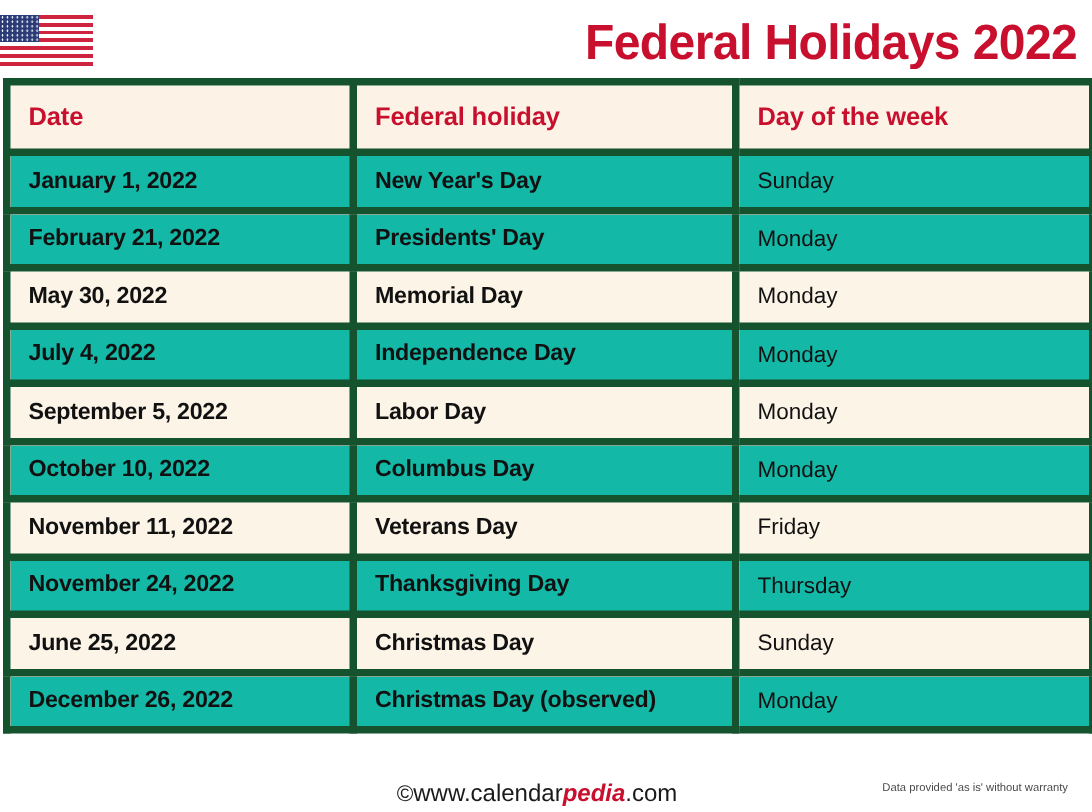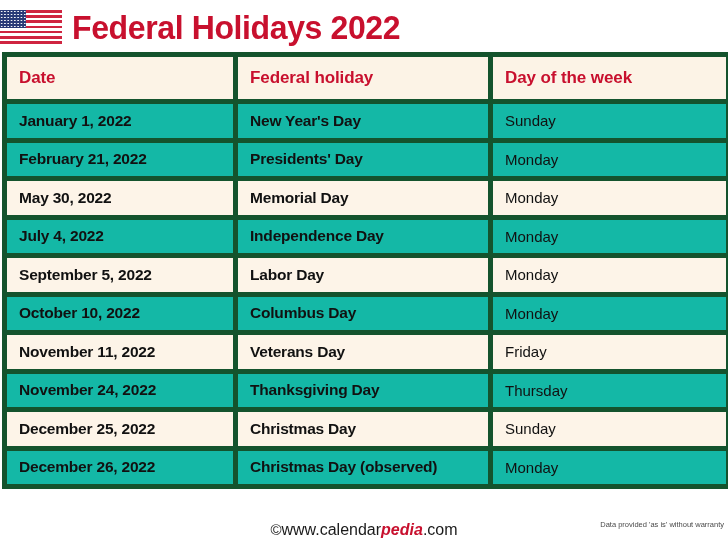--- a/index.html
+++ b/index.html
@@ -15,21 +15,21 @@
     font-family: "Liberation Sans", sans-serif;
     color: #000000;
     position: relative;
   }
 
   
   .title-bar {
     height: 52px;
     display: flex;
     align-items: center;
-    justify-content: flex-start;
+    justify-content: space-between;
     gap: 10px;
     padding-top: 2px;
     box-sizing: border-box;
   }
   .flag {
     width: 62px;
     height: 34px;
     position: relative;
     flex: 0 0 auto;
     background: #ffffff;
@@ -116,21 +116,21 @@
   .cell-day {
     font-size: 15px;
     font-weight: normal;
     color: #111111;
   }
 
   
   .footer {
     position: absolute;
     left: 0;
-    right: 0;
+    right: 12px;
     top: 519px;
     height: 22px;
   }
   .credit {
     position: absolute;
     left: 0;
     right: 0;
     top: 2px;
     text-align: center;
     font-size: 16px;
@@ -211,21 +211,21 @@
         <td class="cell-date">November 11, 2022</td>
         <td class="cell-holiday">Veterans Day</td>
         <td class="cell-day">Friday</td>
       </tr>
       <tr class="row-odd">
         <td class="cell-date">November 24, 2022</td>
         <td class="cell-holiday">Thanksgiving Day</td>
         <td class="cell-day">Thursday</td>
       </tr>
       <tr class="row-even">
-        <td class="cell-date">December 25, 2022</td>
+        <td class="cell-date">June 25, 2022</td>
         <td class="cell-holiday">Christmas Day</td>
         <td class="cell-day">Sunday</td>
       </tr>
       <tr class="row-odd">
         <td class="cell-date">December 26, 2022</td>
         <td class="cell-holiday">Christmas Day (observed)</td>
         <td class="cell-day">Monday</td>
       </tr>
     </tbody>
 </table>

